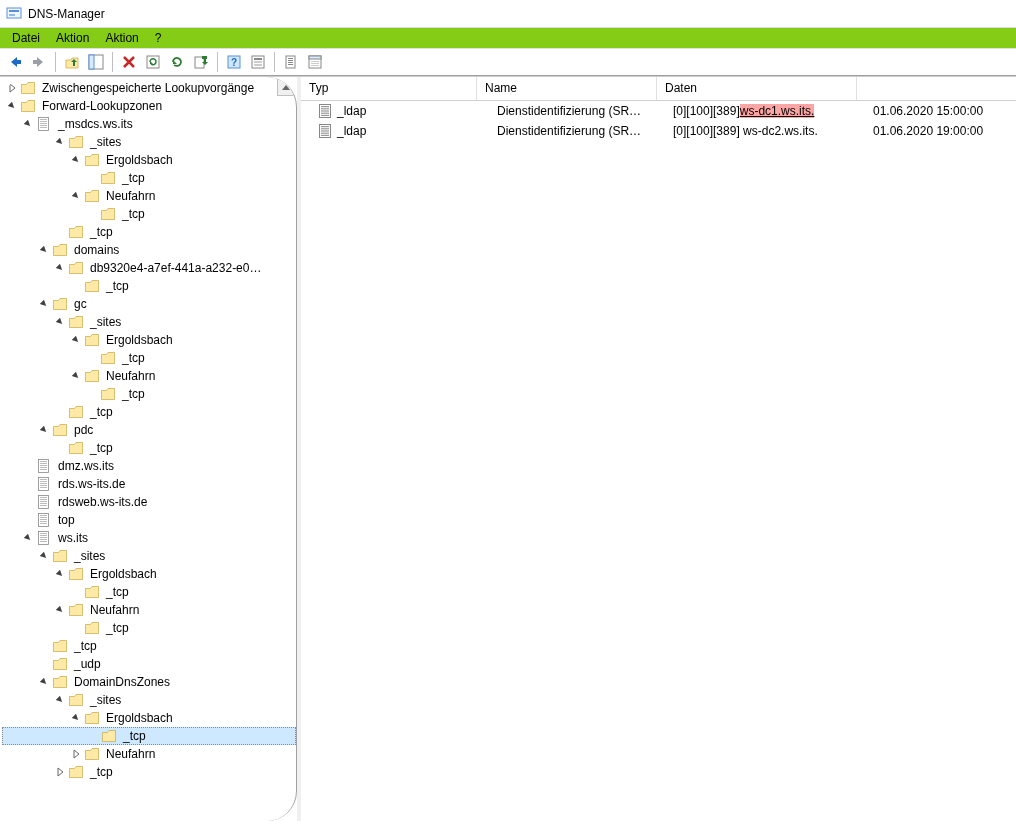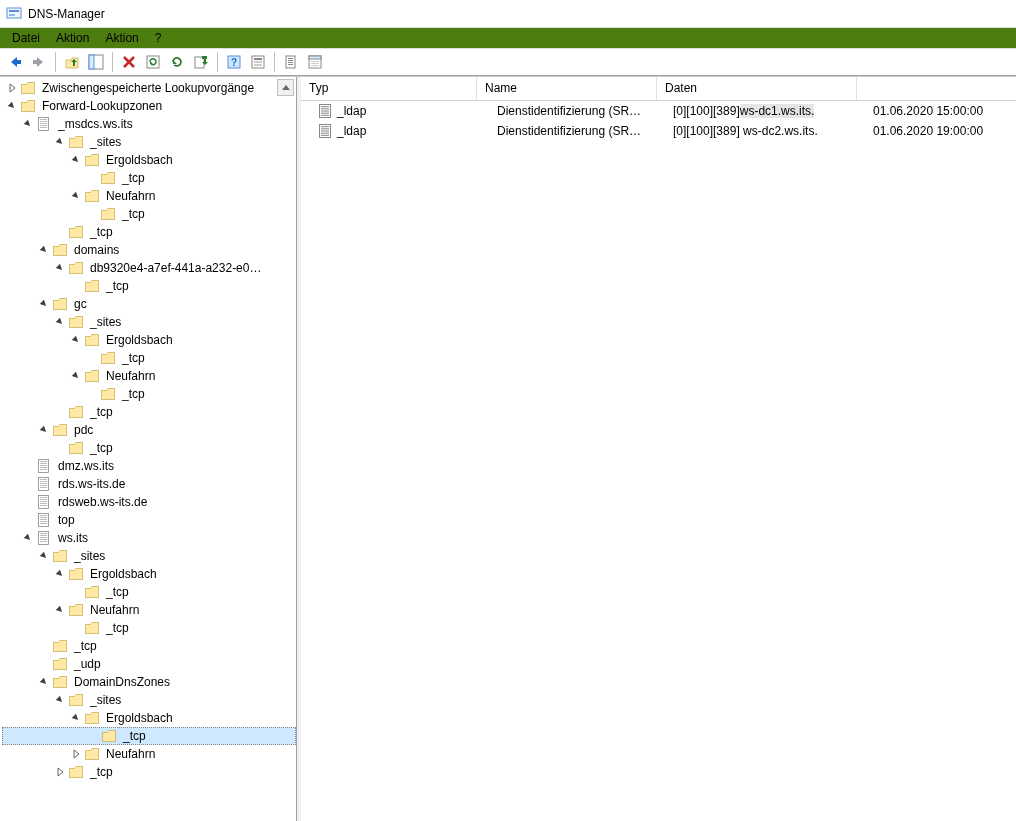--- a/index.html
+++ b/index.html
@@ -3,30 +3,30 @@
 <meta charset="utf-8">
 <style>
   * { box-sizing: border-box; }
   html, body { margin: 0; padding: 0; height: 100%; font-family: "Segoe UI", Tahoma, sans-serif; font-size: 12px; color: #000; background: #fff; }
   .window { width: 1016px; height: 821px; display: flex; flex-direction: column; background: #fff; }
   
   .titlebar { display: flex; align-items: center; height: 28px; padding: 0 6px; background: #fff; border-bottom: 1px solid #ddd; }
   .titlebar .appicon { width: 16px; height: 16px; margin-right: 6px; }
   .titlebar .title { font-size: 12px; }
   
-  .menubar { display: flex; align-items: center; height: 20px; padding: 0 4px; background: #4d7c0f; }
+  .menubar { display: flex; align-items: center; height: 20px; padding: 0 4px; background: #84cc16; }
   .menubar .menuitem { padding: 2px 8px; cursor: default; }
   
   .toolbar { display: flex; align-items: center; height: 28px; padding: 2px 4px; background: #fff; border-top: 1px solid #e0e0e0; border-bottom: 1px solid #a0a0a0; gap: 2px; }
   .toolbar .sep { width: 1px; height: 20px; background: #c0c0c0; margin: 0 3px; }
   .tbtn { width: 22px; height: 22px; display: flex; align-items: center; justify-content: center; border: 1px solid transparent; border-radius: 2px; }
   .tbtn svg { width: 16px; height: 16px; }
   
   .content { flex: 1; display: flex; overflow: hidden; border-top: 1px solid #ccc; }
-  .tree-pane { width: 297px; overflow-y: auto; border-right: 1px solid #a0a0a0; padding: 2px 0 2px 2px; }
+  .tree-pane { width: 297px; overflow-y: auto; border-right: 1px solid #a0a0a0; padding: 2px 0 2px 2px; border-radius: 30px; }
   .splitter { width: 4px; background: #f0f0f0; cursor: col-resize; }
   .list-pane { flex: 1; display: flex; flex-direction: column; overflow: hidden; }
   
   .node { white-space: nowrap; }
   .row { display: flex; align-items: center; height: 18px; cursor: default; }
   .row.selected { background: #cde8ff; border: 1px dotted #888; padding: 0; }
   .toggle { width: 12px; height: 12px; display: inline-flex; align-items: center; justify-content: center; margin-right: 2px; color: #555; cursor: pointer; }
   .toggle.empty { visibility: hidden; }
   .icon { width: 16px; height: 16px; display: inline-flex; align-items: center; justify-content: center; margin-right: 4px; }
   .label { padding: 0 2px; }
@@ -36,21 +36,21 @@
   .list-body { flex: 1; overflow-y: auto; }
   .list-row { display: flex; height: 20px; align-items: center; margin-left: 8px; }
   .list-row .cell { padding: 2px 8px; overflow: hidden; text-overflow: ellipsis; white-space: nowrap; display: flex; align-items: center; }
   .cell .recicon { width: 16px; height: 16px; margin-right: 4px; }
   .col-name { width: 180px; }
   .col-type { width: 176px; }
   .col-data { width: 200px; }
   .col-ts   { width: 150px; }
   .scroll-up { width: 17px; height: 17px; background: #f0f0f0; border: 1px solid #c0c0c0; display:flex; align-items:center; justify-content:center; color:#555; position:absolute; right:2px; top:2px;}
   .tree-pane { position: relative; }
-  mark.hl { background: #e5e5e5; padding: 0; }
+  mark.hl { background: #fca5a5; padding: 0; text-decoration: underline; }
   
   .folder-svg { fill: #ffe9a6; stroke: #c7a743; stroke-width: 0.7; }
   .zone-svg   { fill: #fff; stroke: #888; stroke-width: 0.8; }
   .arrow-blue { fill: #1b6ac9; }
   .arrow-gray { fill: #9aa0a6; }
 </style>
 </head>
 <body>
 
 <div class="window">

